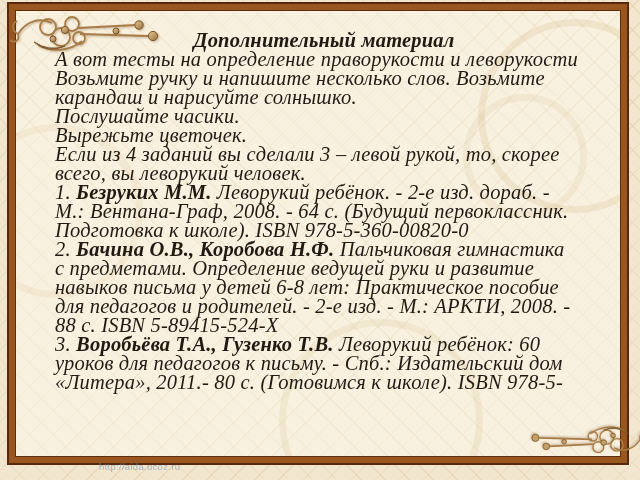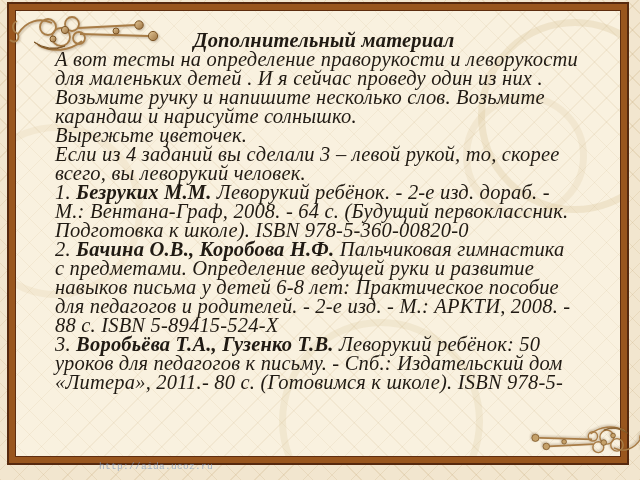--- a/index.html
+++ b/index.html
@@ -48,21 +48,21 @@
   .ln { white-space: nowrap; height: 19px; }
   .center { text-align: center; }
   .bold, .b { font-weight: bold; }
   
   .orn { position: absolute; z-index: 4; filter: drop-shadow(1px 1px 1px rgba(94,64,26,.35)); }
   .orn-tl { left: 8px; top: 9px; width: 152px; height: 46px; }
   .orn-br { right: -8px; bottom: 21px; width: 118px; height: 36px; transform: rotate(180deg); }
   
   .watermark {
     position: absolute; left: 99px; top: 461px; z-index: 5;
-    font-family: Liberation Mono, monospace;
+    font-family: Liberation Sans, sans-serif;
     font-size: 9.5px; color: rgba(125,155,195,.68); letter-spacing: .3px;
   }
 </style>
 </head>
 <body>
 
 <div class="slide">
 
   <div class="inner">
     <div class="swirl s1"></div>
@@ -120,36 +120,36 @@
       <circle cx="108" cy="22" r="3" fill="#c4a069"></circle>
       <circle cx="131" cy="16" r="4.2" fill="#c4a069"></circle>
       <circle cx="145" cy="27" r="4.6" fill="#c4a069"></circle>
     </g>
   </svg>
 
   <div class="content">
     <div class="ln center bold">Дополнительный материал</div>
 
     <div class="ln">А вот тесты на определение праворукости и леворукости</div>
-    <div class="ln">для маленьких детей . И я сейчас проведу один из них .</div>
     <div class="ln">Возьмите ручку и напишите несколько слов. Возьмите</div>
     <div class="ln">карандаш и нарисуйте солнышко.</div>
+    <div class="ln">Послушайте часики.</div>
     <div class="ln">Вырежьте цветочек.</div>
     <div class="ln">Если из 4 заданий вы сделали 3 – левой рукой, то, скорее</div>
     <div class="ln">всего, вы леворукий человек.</div>
 
 
     <div class="ln"><span>1. </span><span class="b">Безруких М.М.</span><span> Леворукий ребёнок. - 2-е изд. дораб. -</span></div>
     <div class="ln"><span></span><span class="b"></span><span>М.: Вентана-Граф, 2008. - 64 с. (Будущий первоклассник.</span></div>
     <div class="ln"><span></span><span class="b"></span><span>Подготовка к школе). ISBN 978-5-360-00820-0</span></div>
     <div class="ln"><span>2. </span><span class="b">Бачина О.В., Коробова Н.Ф.</span><span> Пальчиковая гимнастика</span></div>
     <div class="ln"><span></span><span class="b"></span><span>с предметами. Определение ведущей руки и развитие</span></div>
     <div class="ln"><span></span><span class="b"></span><span>навыков письма у детей 6-8 лет: Практическое пособие</span></div>
     <div class="ln"><span></span><span class="b"></span><span>для педагогов и родителей. - 2-е изд. - М.: АРКТИ, 2008. -</span></div>
     <div class="ln"><span></span><span class="b"></span><span>88 с. ISBN 5-89415-524-X</span></div>
-    <div class="ln"><span>3. </span><span class="b">Воробьёва Т.А., Гузенко Т.В.</span><span> Леворукий ребёнок: 50</span></div>
+    <div class="ln"><span>3. </span><span class="b">Воробьёва Т.А., Гузенко Т.В.</span><span> Леворукий ребёнок: 60</span></div>
     <div class="ln"><span></span><span class="b"></span><span>уроков для педагогов к письму. - Спб.: Издательский дом</span></div>
     <div class="ln"><span></span><span class="b"></span><span>«Литера», 2011.- 80 с. (Готовимся к школе). ISBN 978-5-</span></div>
   </div>
 
   <div class="watermark">http://aida.ucoz.ru</div>
 
 </div>
 
 </body></html>

